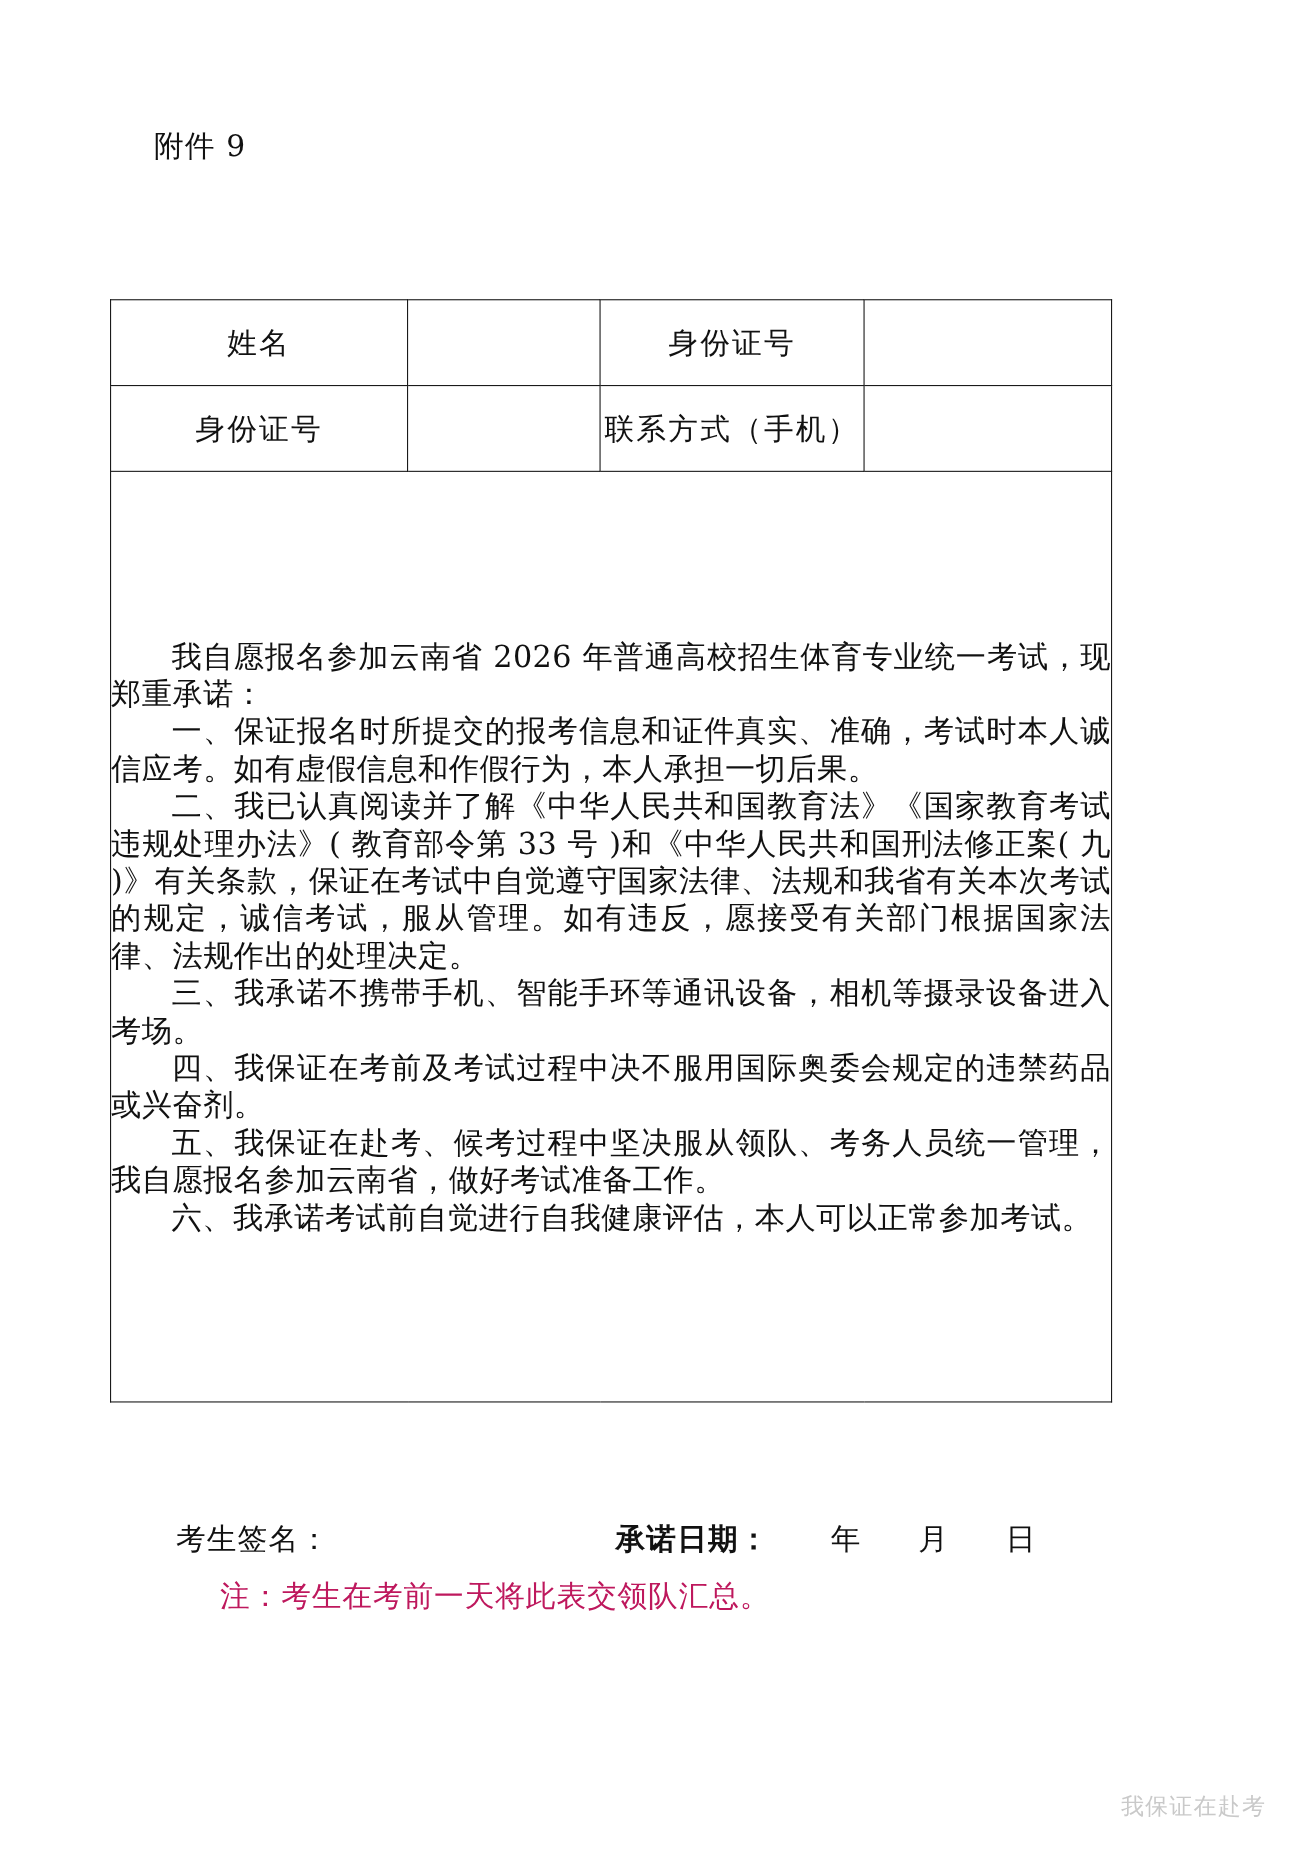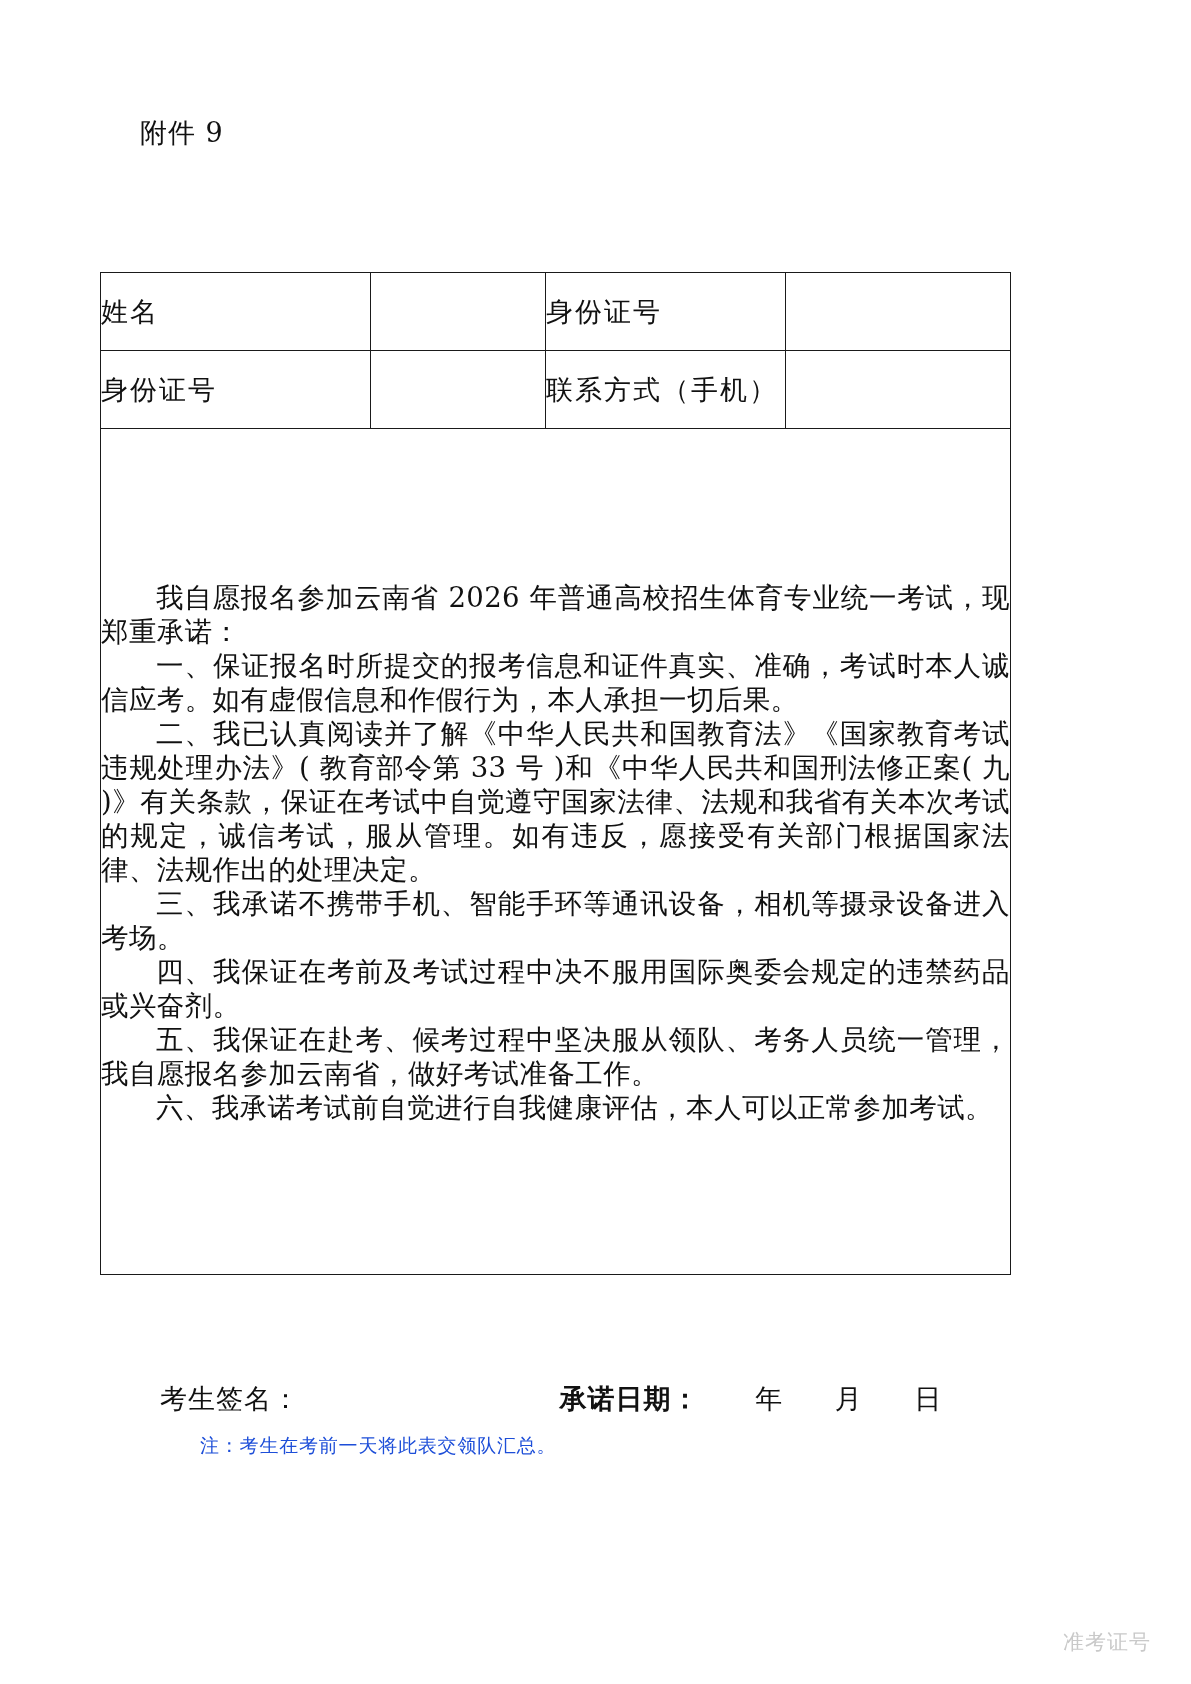--- a/index.html
+++ b/index.html
@@ -60,20 +60,21 @@
   }
   .form-table td {
     border: 1.4px solid #1a1a1a;
     padding: 0;
     vertical-align: middle;
   }
   .info-row td {
     height: 77px;
   }
   .lbl {
+    text-align: center;
     font-family: Liberation Sans, sans-serif;
     font-size: 27px;
     letter-spacing: 2px;
     color: #111;
     white-space: nowrap;
   }
   .fill-cell { background: #fff; }
 
   
   .body-cell {
@@ -121,22 +122,22 @@
     margin-left: 46px;
     letter-spacing: 22px;
   }
 
   .note-row {
     position: absolute;
     left: 100px;
     top: 1433px;
     width: 1000px;
     font-family: "DejaVu Serif", "Liberation Serif", serif;
-    font-size: 19px;
-    color: #1d4ed8;
+    font-size: 27px;
+    color: #be185d;
     letter-spacing: 0.8px;
     white-space: nowrap;
   }
   .note-row .note-text {
     display: inline-block;
     margin-left: 100px;
   }
 
   
   .watermark {
@@ -197,15 +198,15 @@
   <div class="sign-row">
     <span class="sig-label">考生签名：</span>
     <span class="date-label">承诺日期：</span>
     <span class="ymd">年 月 日</span>
   </div>
 
   <div class="note-row">
     <span class="note-text">注：考生在考前一天将此表交领队汇总。</span>
   </div>
 
-  <div class="watermark">准考证号</div>
+  <div class="watermark">我保证在赴考</div>
 
 </div>
 
 </body></html>

